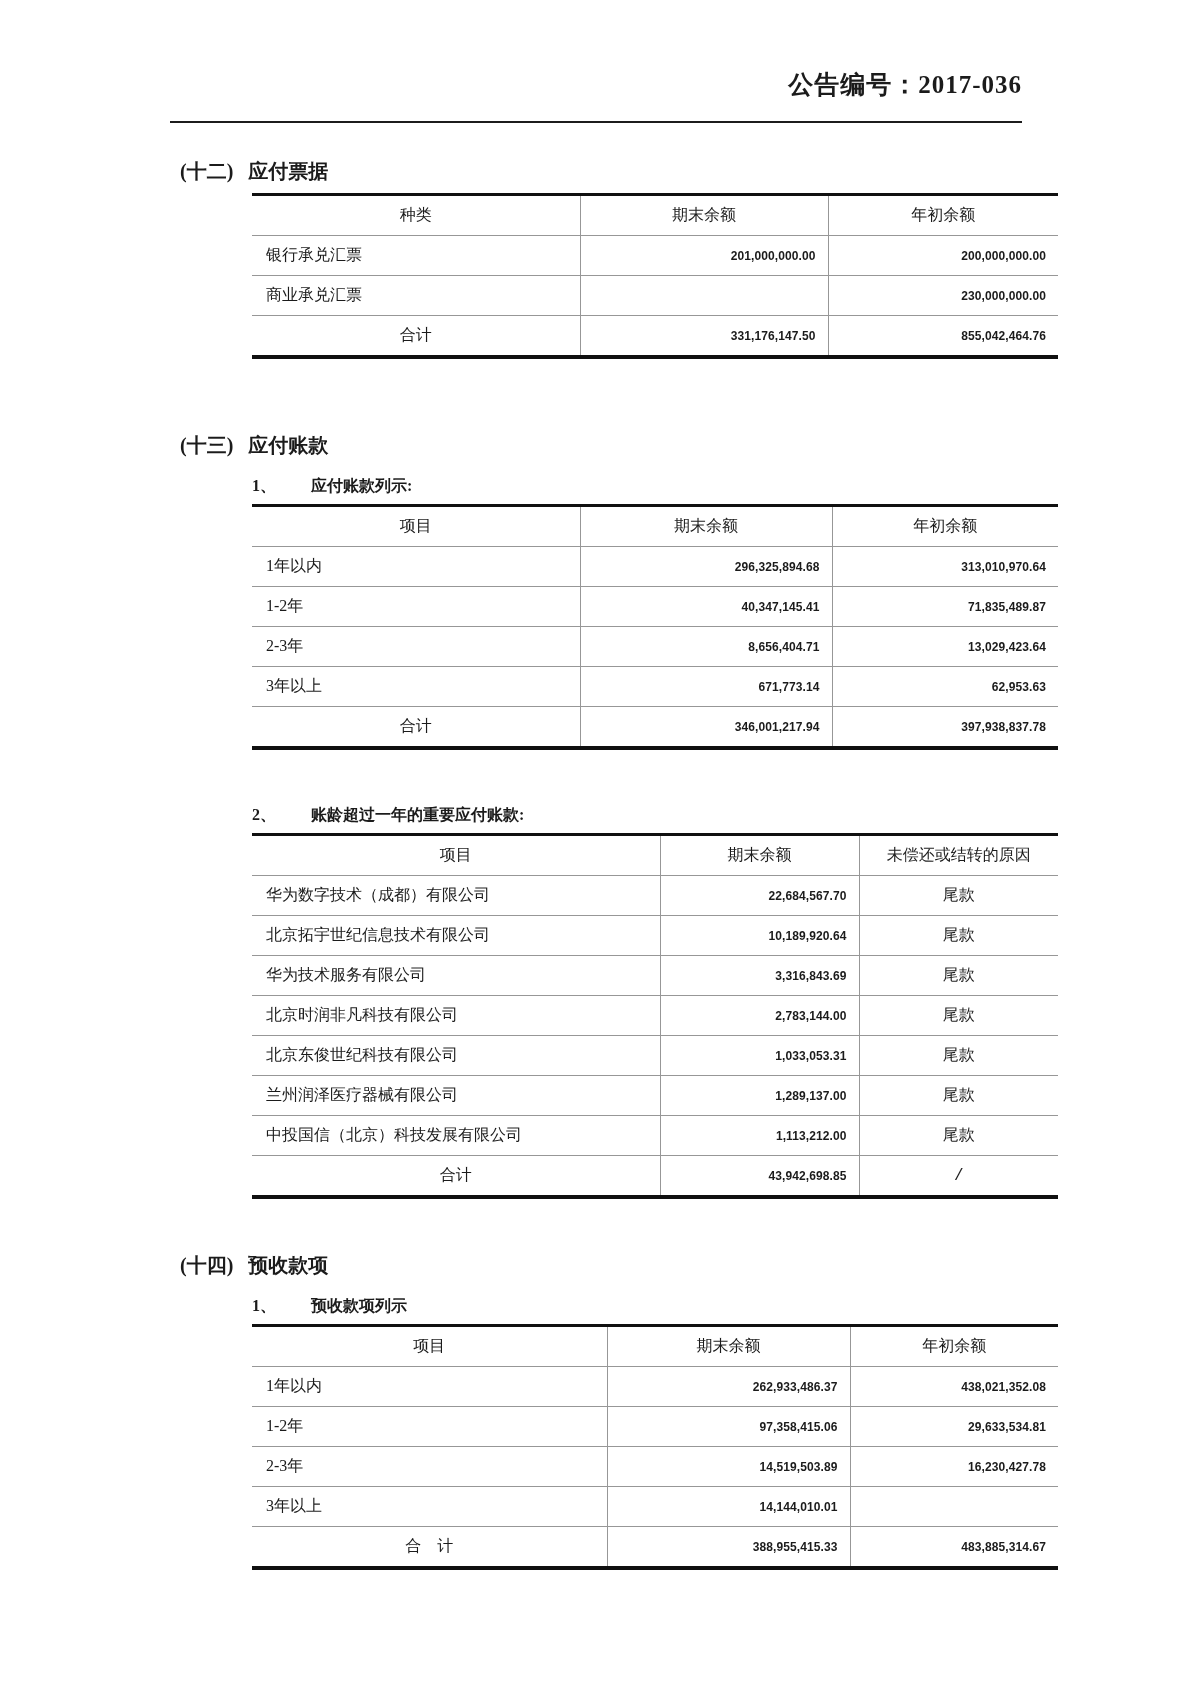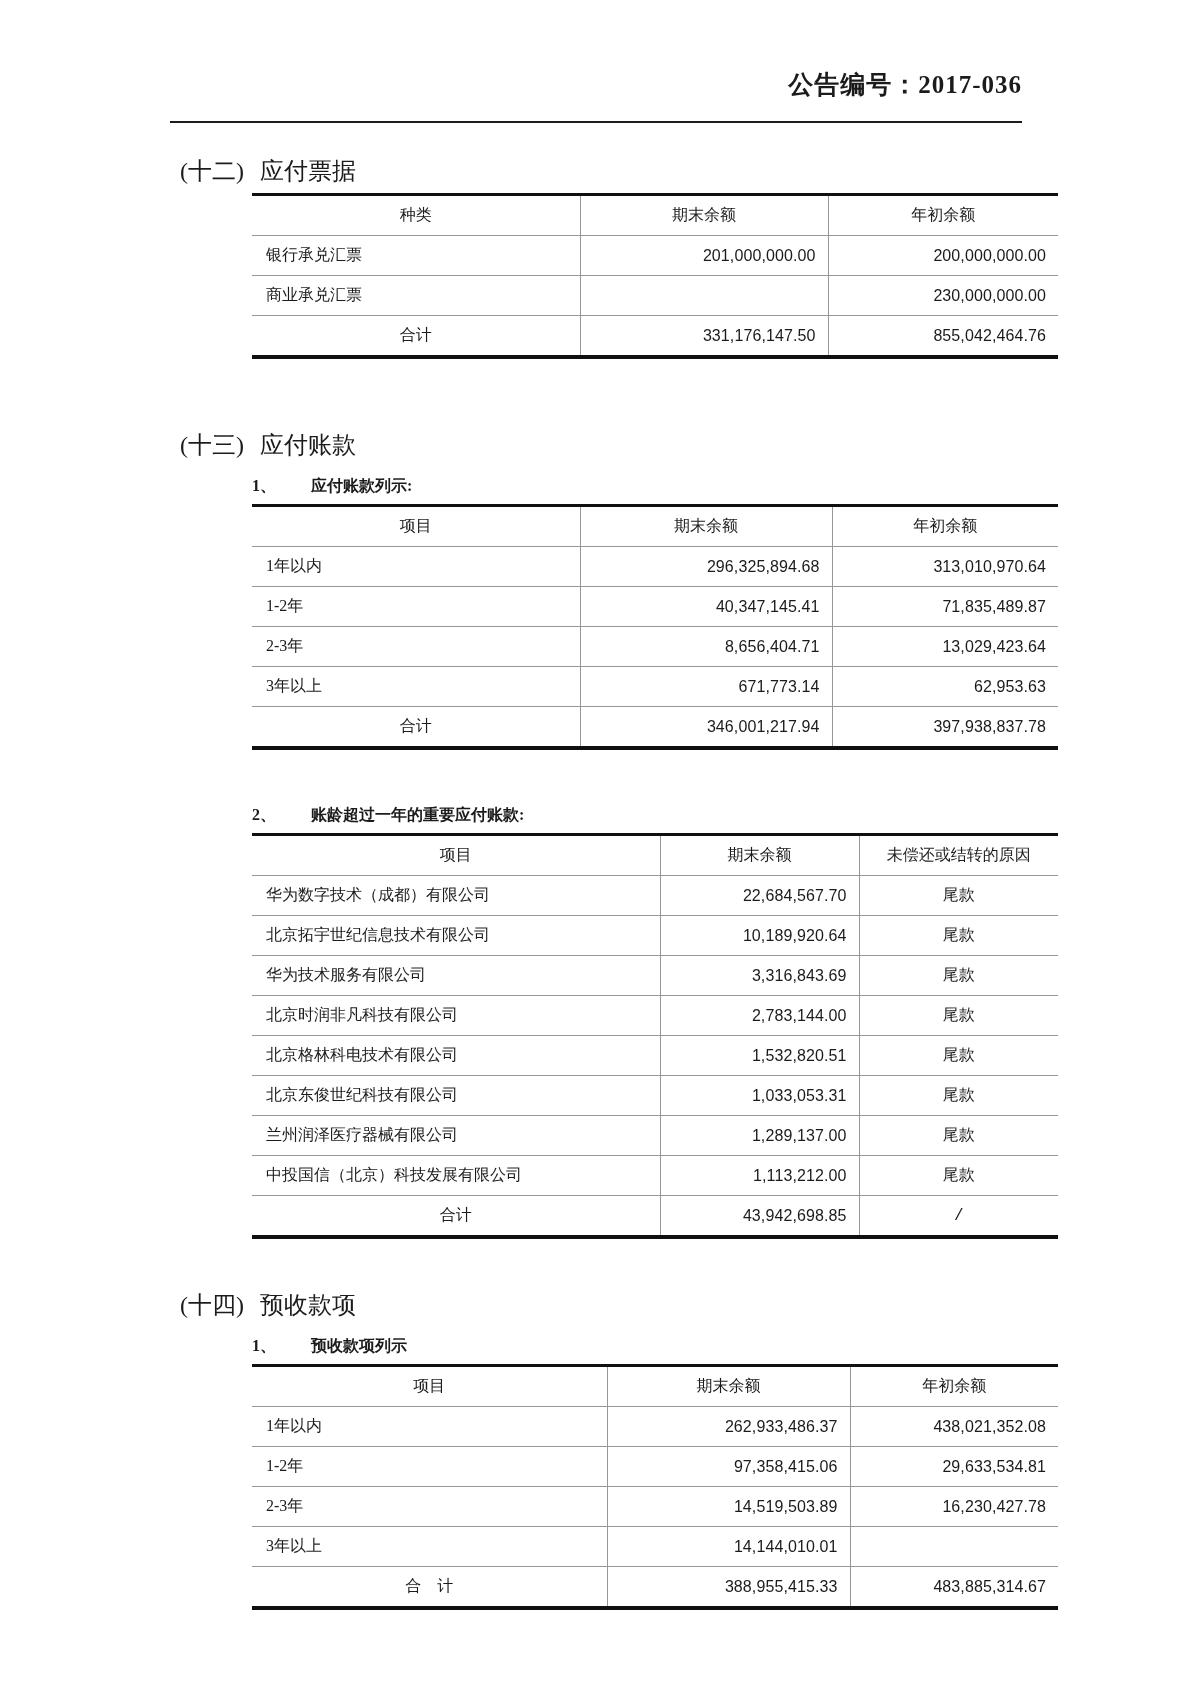--- a/index.html
+++ b/index.html
@@ -22,22 +22,22 @@
   .doc-number {
     font-size:25px;
     font-weight:700;
     letter-spacing:1px;
     line-height:30px;
   }
 
   
   .sec-head {
     margin-left:180px;
-    font-size:24px;
-    font-weight:400;
+    font-size:20px;
+    font-weight:700;
     line-height:28px;
     white-space:nowrap;
   }
   .sec-no { margin-right:10px; }
 
   .sub-head {
     margin-left:252px;
     font-size:16px;
     font-weight:700;
     line-height:26px;
@@ -77,22 +77,22 @@
   }
   .fin tr:last-child td { border-bottom:none; }
   .fin th + th, .fin td + td { border-left:1px solid #979797; }
 
   .al-left   { text-align:left;  padding-left:14px; }
   .al-right  { text-align:right; padding-right:12px; }
   .al-center { text-align:center;font-family:Liberation Mono, monospace; }
 
   .num {
     font-family:"Liberation Sans", sans-serif;
-    font-weight:400;
-    font-size:16px;
+    font-weight:700;
+    font-size:12px;
     letter-spacing:0.1px;
   }
 </style>
 </head>
 <body>
 
 <div class="doc-header">
   <span class="doc-number">公告编号：2017-036</span>
 </div>
 
@@ -215,25 +215,20 @@
         <td class="al-left">华为技术服务有限公司</td>
         <td class="num al-right">3,316,843.69</td>
         <td class="al-center">尾款</td>
       </tr>
       <tr>
         <td class="al-left">北京时润非凡科技有限公司</td>
         <td class="num al-right">2,783,144.00</td>
         <td class="al-center">尾款</td>
       </tr>
       <tr>
-        <td class="al-left">北京格林科电技术有限公司</td>
-        <td class="num al-right">1,532,820.51</td>
-        <td class="al-center">尾款</td>
-      </tr>
-      <tr>
         <td class="al-left">北京东俊世纪科技有限公司</td>
         <td class="num al-right">1,033,053.31</td>
         <td class="al-center">尾款</td>
       </tr>
       <tr>
         <td class="al-left">兰州润泽医疗器械有限公司</td>
         <td class="num al-right">1,289,137.00</td>
         <td class="al-center">尾款</td>
       </tr>
       <tr>

